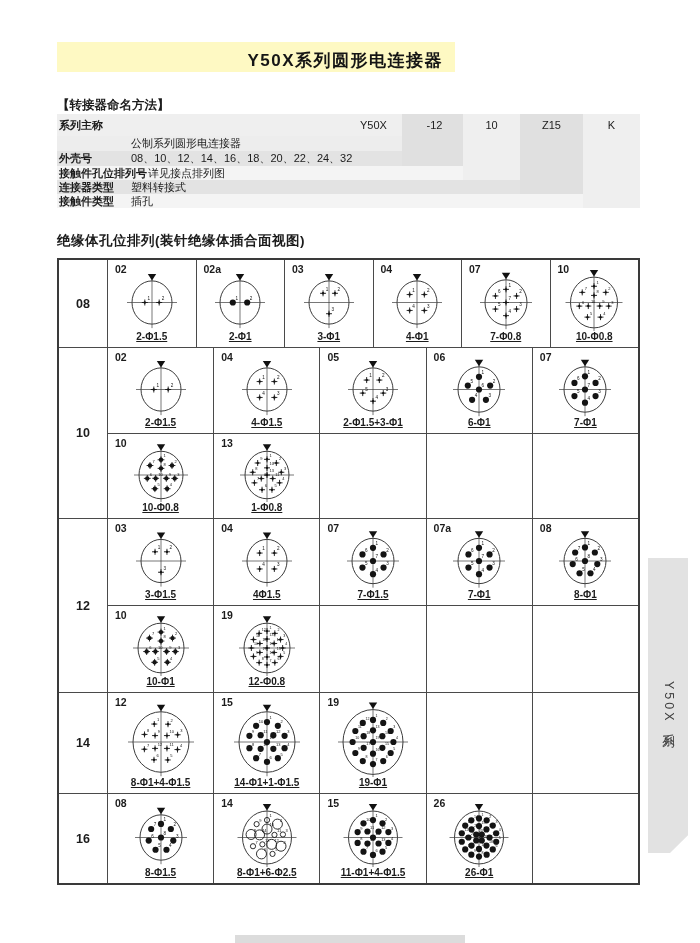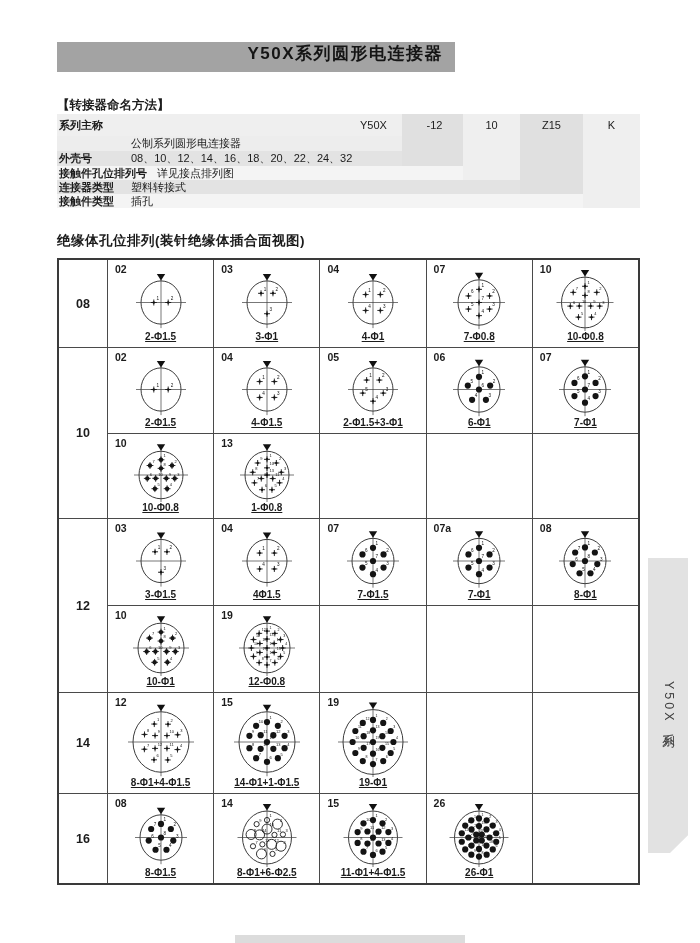--- a/index.html
+++ b/index.html
@@ -1,29 +1,29 @@
 <!DOCTYPE html>
 <html><head>
 <meta charset="utf-8">
 <style>
   html,body{margin:0;padding:0;background:#ffffff;}
   body{width:700px;height:943px;position:relative;font-family:"Liberation Sans",sans-serif;color:#1c1c1c;}
   #page{position:absolute;left:0;top:0;width:700px;height:943px;background:#fff;overflow:hidden;}
 
-  .header-bar{position:absolute;left:57px;top:42px;width:398px;height:30px;background:#a3a3a3;
-    display:flex;align-items:flex-start;justify-content:flex-end;padding-right:12px;box-sizing:border-box;
+  .header-bar{position:absolute;left:57px;top:42px;width:398px;height:30px;background:#fef9c3;
+    display:flex;align-items:flex-end;justify-content:flex-end;padding-right:12px;box-sizing:border-box;
     font-size:17px;font-weight:bold;letter-spacing:1.5px;color:#151515;}
 
   .naming-title{position:absolute;left:57px;top:97px;font-size:12.5px;font-weight:bold;}
 
   .naming{position:absolute;left:57px;top:114px;width:583px;height:94px;font-size:11px;}
   .nbg{position:absolute;}
   .nrow{position:absolute;display:flex;align-items:center;white-space:nowrap;}
   .nlabel{display:inline-block;width:72px;font-weight:bold;}
-  .nlabel.wide{width:auto;margin-right:10px;}
+  .nlabel.wide{width:auto;margin-right:1px;}
   .ncode{position:absolute;top:0;height:22px;line-height:22px;text-align:center;font-size:11px;}
 
   .section-title{position:absolute;left:57px;top:232px;font-size:13.5px;font-weight:bold;letter-spacing:0.5px;}
 
   .ptable{position:absolute;left:57px;top:258px;width:583px;border:2px solid #3a3a3a;box-sizing:border-box;background:#fff;}
   .pgroup{display:flex;}
   .pgroup + .pgroup{border-top:1px solid #4a4a4a;}
   .shell-cell{width:48px;flex:none;border-right:1px solid #4a4a4a;display:flex;align-items:center;justify-content:center;
     font-size:12.5px;font-weight:bold;}
   .gbody{flex:1;display:flex;flex-direction:column;min-width:0;}
@@ -120,20 +120,38 @@
                 <g>
                   <line x1="54.2" y1="34.5" x2="60.2" y2="34.5" stroke="#141414" stroke-width="0.9"></line>
                   <line x1="57.2" y1="31.5" x2="57.2" y2="37.5" stroke="#141414" stroke-width="0.9"></line>
                   <circle cx="57.2" cy="34.5" r="1.2" fill="#141414"></circle>
                 </g>
                 <text x="59.800000000000004" y="31.9" font-size="4.6" fill="#111" font-family="Liberation Sans, sans-serif">2</text>
               </svg>
               <div class="plabel">2-Φ1.5</div>
             </div>
             <div class="pcell">
+              <div class="pidx">02a</div>
+              <svg width="100" height="63" viewBox="0 0 100 63">
+                <line x1="25" y1="34.5" x2="75" y2="34.5" stroke="#3c3c3c" stroke-width="0.7"></line>
+                <line x1="50" y1="10.899999999999999" x2="50" y2="60.1" stroke="#3c3c3c" stroke-width="0.7"></line>
+                <ellipse cx="50" cy="34.5" rx="20" ry="21.6" fill="none" stroke="#3c3c3c" stroke-width="1"></ellipse>
+                <polygon points="45.8,5.899999999999999 54.2,5.899999999999999 50,12.399999999999999" fill="#111"></polygon>
+                <g>
+                  <circle cx="42.8" cy="34.5" r="3.1" fill="#141414"></circle>
+                </g>
+                <text x="45.4" y="31.9" font-size="4.6" fill="#111" font-family="Liberation Sans, sans-serif">1</text>
+                <g>
+                  <circle cx="57.2" cy="34.5" r="3.1" fill="#141414"></circle>
+                </g>
+                <text x="59.800000000000004" y="31.9" font-size="4.6" fill="#111" font-family="Liberation Sans, sans-serif">2</text>
+              </svg>
+              <div class="plabel">2-Φ1</div>
+            </div>
+            <div class="pcell">
               <div class="pidx">03</div>
               <svg width="100" height="63" viewBox="0 0 100 63">
                 <line x1="25" y1="34.5" x2="75" y2="34.5" stroke="#3c3c3c" stroke-width="0.7"></line>
                 <line x1="50" y1="10.899999999999999" x2="50" y2="60.1" stroke="#3c3c3c" stroke-width="0.7"></line>
                 <ellipse cx="50" cy="34.5" rx="20" ry="21.6" fill="none" stroke="#3c3c3c" stroke-width="1"></ellipse>
                 <polygon points="45.8,5.899999999999999 54.2,5.899999999999999 50,12.399999999999999" fill="#111"></polygon>
                 <g>
                   <line x1="41.03480506194912" y1="25.29928423854604" x2="47.03480506194912" y2="25.29928423854604" stroke="#141414" stroke-width="0.9"></line>
                   <line x1="44.03480506194912" y1="22.29928423854604" x2="44.03480506194912" y2="28.29928423854604" stroke="#141414" stroke-width="0.9"></line>
                   <circle cx="44.03480506194912" cy="25.29928423854604" r="1.2" fill="#141414"></circle>

